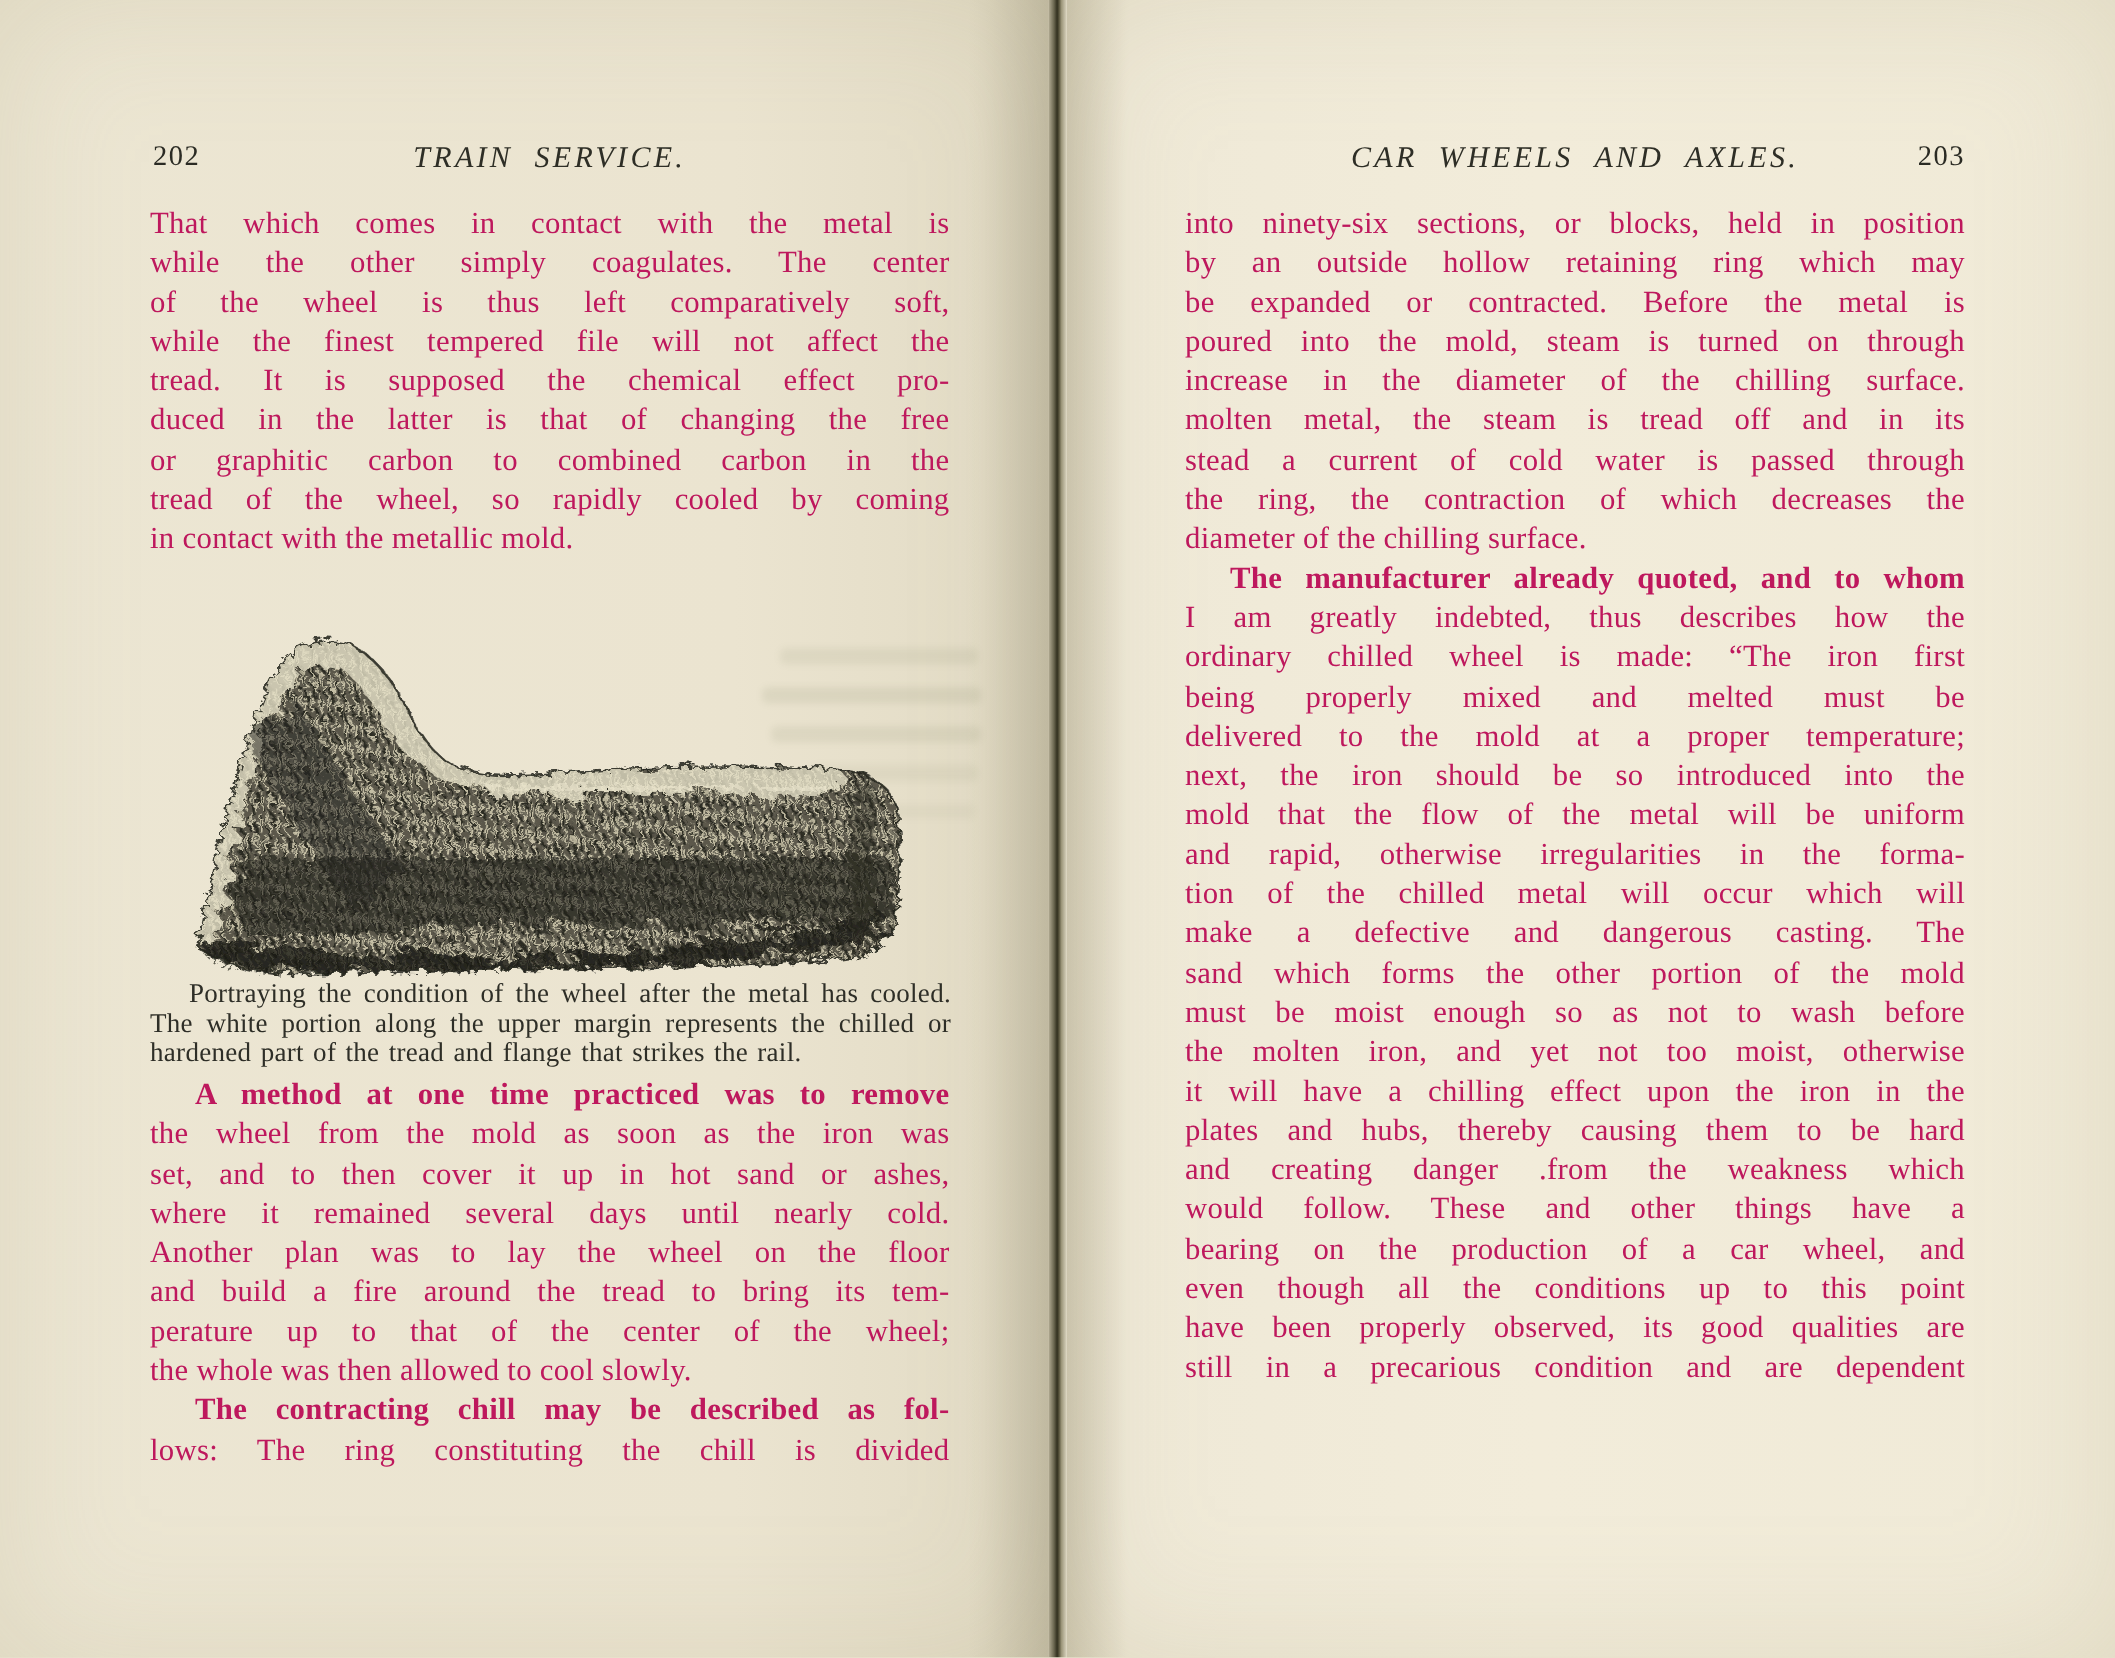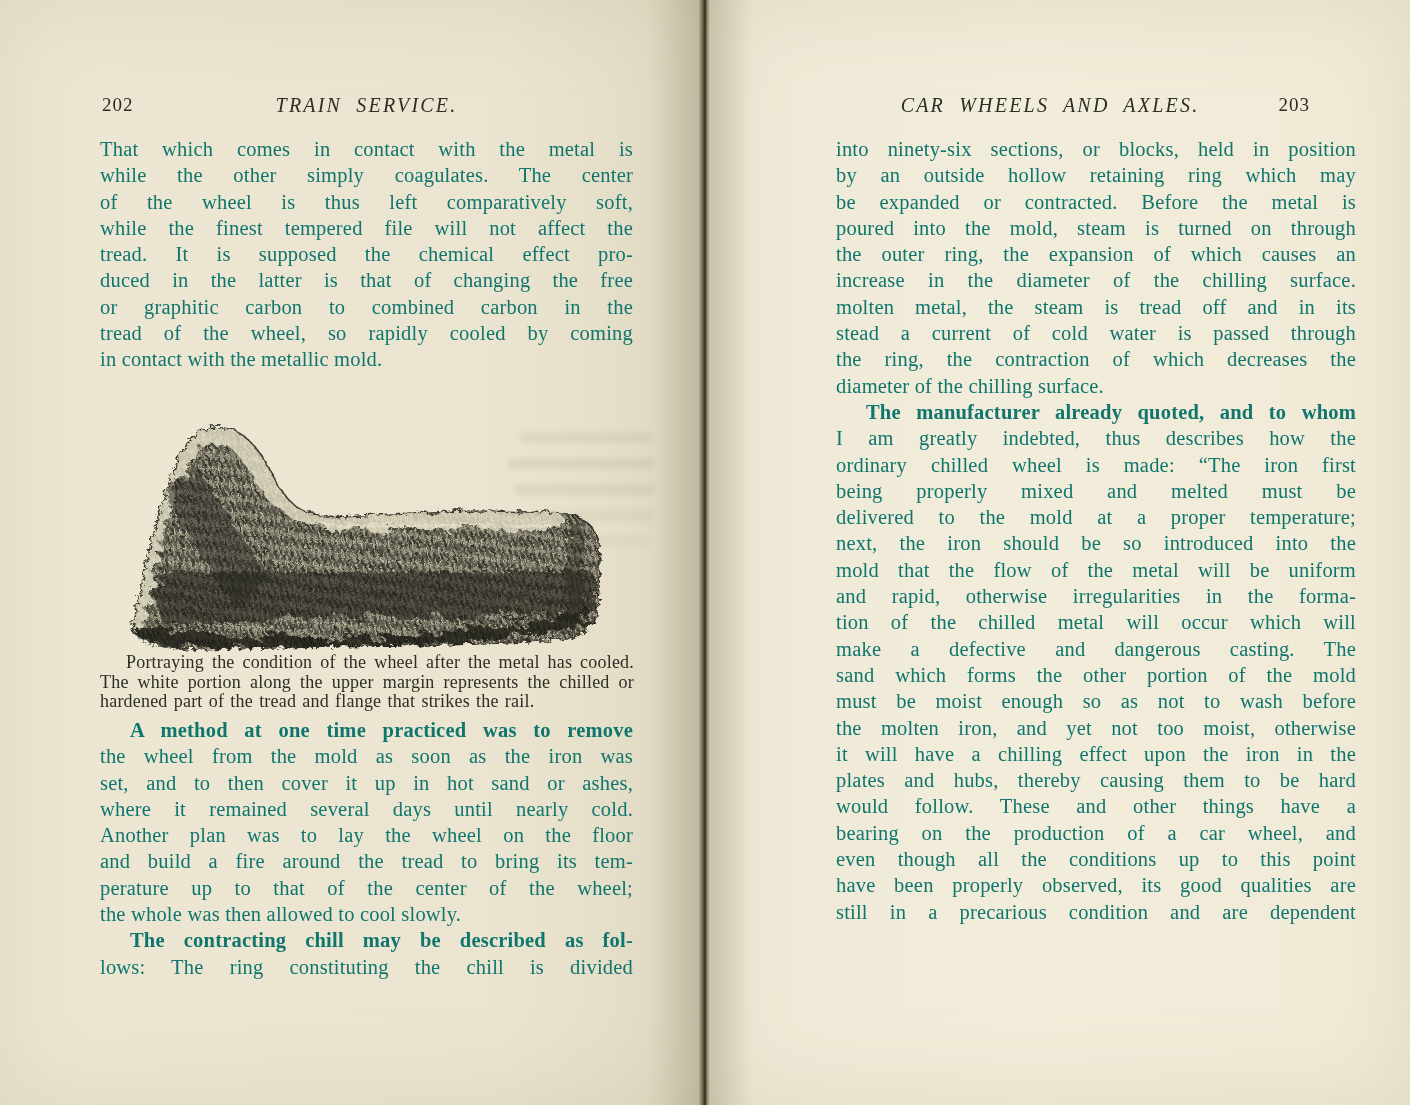--- a/index.html
+++ b/index.html
@@ -34,24 +34,24 @@
     color:#2e2e26;
   }
   .pagenum{
     position:absolute;top:0;font-size:19px;letter-spacing:1px;color:#2b2b24;
   }
   .headrow-left{left:100px;top:94px;width:533px;}
   .headrow-left .pagenum{left:2px;}
   .headrow-right{left:790px;top:94px;width:520px;}
   .headrow-right .pagenum{right:0;}
   
-  .bodyblock{position:absolute;color:#0f766e;font-size:20.5px;line-height:26.3px;}
+  .bodyblock{position:absolute;color:#be185d;font-size:20.5px;line-height:26.3px;}
   .block-left-top{left:100px;top:136px;width:533px;}
   .block-left-bottom{left:100px;top:717px;width:533px;}
-  .block-right{left:836px;top:136px;width:520px;}
+  .block-right{left:790px;top:136px;width:520px;}
   .line{
     text-align:justify;text-align-last:justify;
     white-space:nowrap;letter-spacing:0.2px;
   }
   .line.endline{text-align-last:left;}
   .line.indent{text-indent:30px;font-weight:bold;}
   
   .figure{position:absolute;left:118px;top:420px;width:490px;height:232px;}
   .figure svg{display:block;width:100%;height:100%;}
   .caption{
@@ -181,41 +181,41 @@
       <div class="line endline">the whole was then allowed to cool slowly.</div>
       <div class="line indent">The contracting chill may be described as fol-</div>
       <div class="line">lows:  The ring constituting the chill is divided</div>
     </div>
 
   <div class="bodyblock block-right">
       <div class="line">into ninety-six sections, or blocks, held in position</div>
       <div class="line">by an outside hollow retaining ring which may</div>
       <div class="line">be expanded or contracted. Before the metal is</div>
       <div class="line">poured into the mold, steam is turned on through</div>
-      <div class="line">the outer ring, the expansion of which causes an</div>
       <div class="line">increase in the diameter of the chilling surface.</div>
       <div class="line">molten metal, the steam is tread off and in its</div>
       <div class="line">stead a current of cold water is passed through</div>
       <div class="line">the ring, the contraction of which decreases the</div>
       <div class="line endline">diameter of the chilling surface.</div>
       <div class="line indent">The manufacturer already quoted, and to whom</div>
       <div class="line">I am greatly indebted, thus describes how the</div>
       <div class="line">ordinary chilled wheel is made: “The iron first</div>
       <div class="line">being properly mixed and melted must be</div>
       <div class="line">delivered to the mold at a proper temperature;</div>
       <div class="line">next, the iron should be so introduced into the</div>
       <div class="line">mold that the flow of the metal will be uniform</div>
       <div class="line">and rapid, otherwise irregularities in the forma-</div>
       <div class="line">tion of the chilled metal will occur which will</div>
       <div class="line">make a defective and dangerous casting. The</div>
       <div class="line">sand which forms the other portion of the mold</div>
       <div class="line">must be moist enough so as not to wash before</div>
       <div class="line">the molten iron, and yet not too moist, otherwise</div>
       <div class="line">it will have a chilling effect upon the iron in the</div>
       <div class="line">plates and hubs, thereby causing them to be hard</div>
+      <div class="line">and creating danger .from the weakness which</div>
       <div class="line">would follow. These and other things have a</div>
       <div class="line">bearing on the production of a car wheel, and</div>
       <div class="line">even though all the conditions up to this point</div>
       <div class="line">have been properly observed, its good qualities are</div>
       <div class="line">still in a precarious condition and are dependent</div>
     </div>
 
 </div>
 
 </body></html>

